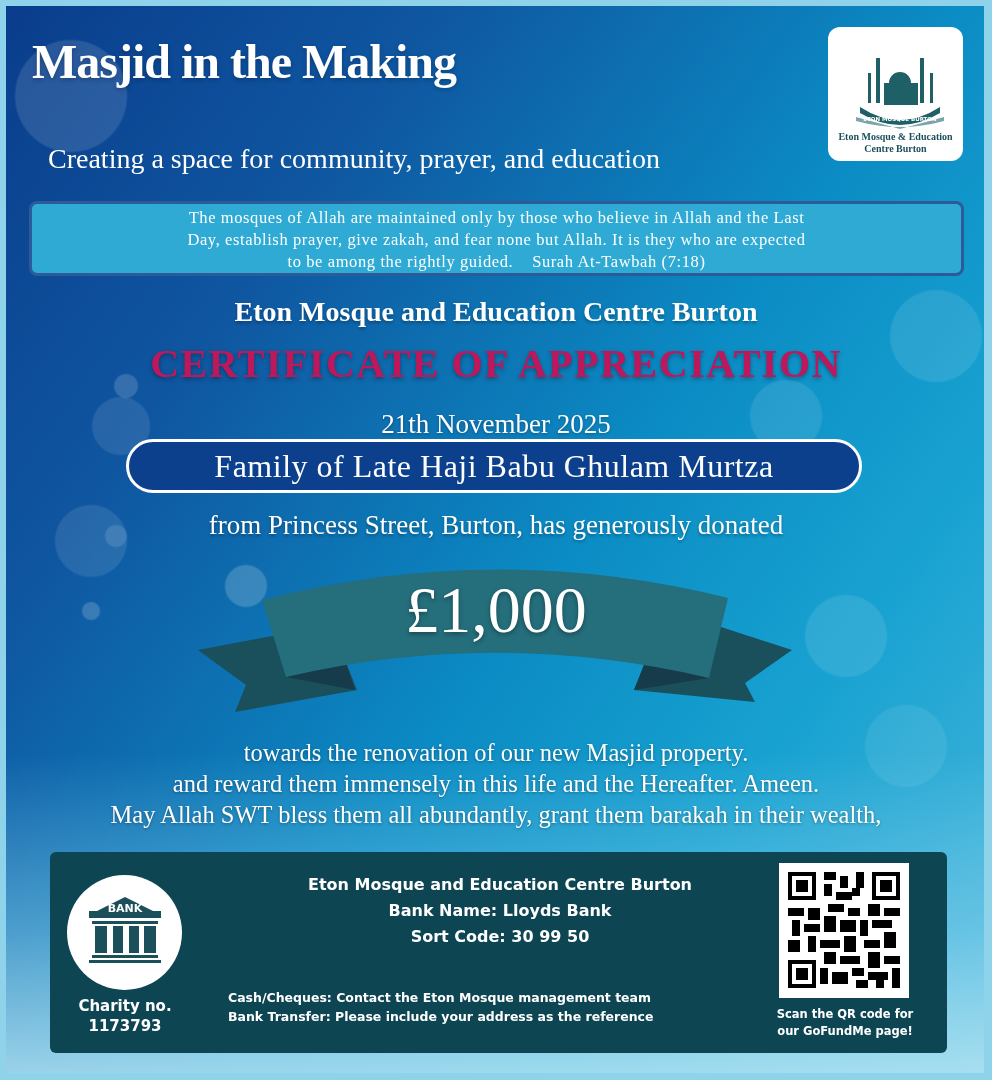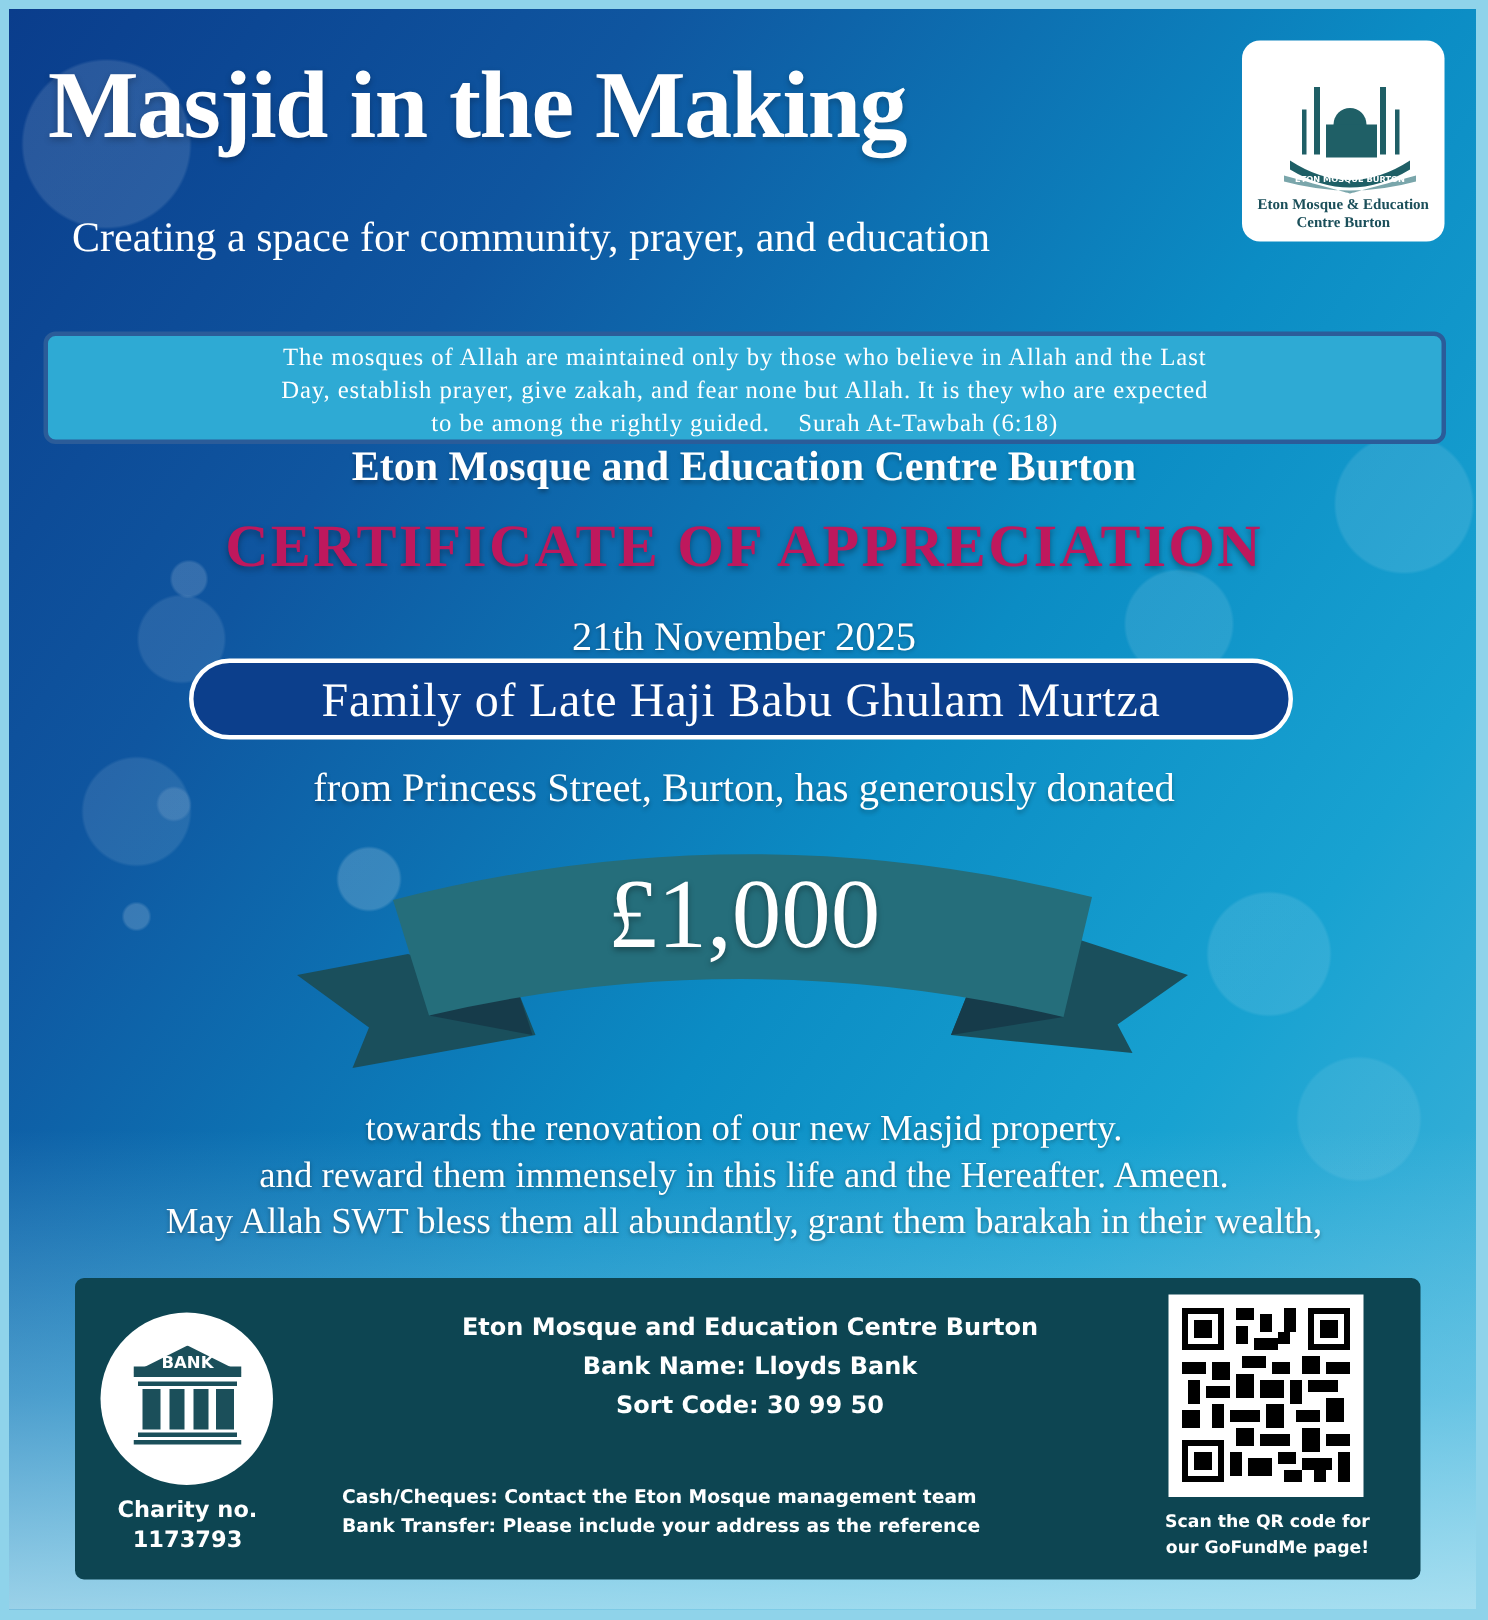--- a/index.html
+++ b/index.html
@@ -14,26 +14,26 @@
       radial-gradient(circle at 240px 580px, rgba(255,255,255,0.18) 0 20px, transparent 22px),
       radial-gradient(circle at 120px 380px, rgba(255,255,255,0.16) 0 11px, transparent 13px),
       radial-gradient(circle at 840px 630px, rgba(255,255,255,0.10) 0 40px, transparent 42px),
       radial-gradient(circle at 930px 330px, rgba(255,255,255,0.10) 0 45px, transparent 47px),
       radial-gradient(circle at 780px 410px, rgba(255,255,255,0.10) 0 35px, transparent 37px),
       radial-gradient(circle at 900px 740px, rgba(255,255,255,0.08) 0 40px, transparent 42px),
       linear-gradient(125deg, #0a3d8c 0%, #0f56a0 25%, #0b8cc4 55%, #18a2d1 75%, #4bb8dc 100%);
   }
   .frame::after{ content:""; position:absolute; left:0; right:0; bottom:0; height:320px;
     background:linear-gradient(180deg, rgba(120,205,235,0) 0%, rgba(150,215,240,0.45) 55%, rgba(190,232,245,0.8) 100%); }
-  .title { position:absolute; left:32px; top:38px; color:#fff; font-size:64px; font-weight:bold; letter-spacing:-1px; margin:0; line-height:1; text-shadow:0 2px 4px rgba(0,0,0,0.25); z-index:2;}
+  .title { position:absolute; left:32px; top:38px; color:#fff; font-size:48px; font-weight:bold; letter-spacing:-1px; margin:0; line-height:1; text-shadow:0 2px 4px rgba(0,0,0,0.25); z-index:2;}
   .subtitle { position:absolute; left:33px; top:130px; color:#fff; font-size:28px; margin:15px; line-height:1; z-index:2;}
   .logo { position:absolute; left:828px; top:27px; width:135px; height:134px; background:#fff; border-radius:12px; z-index:2; text-align:center; }
   .logo svg { position:absolute; left:18px; top:6px; }
   .logo .logo-text { position:absolute; left:0; right:0; top:104px; font-size:10px; font-weight:bold; color:#1b4f5a; line-height:12px; }
-  .verse { position:absolute; left:29px; top:201px; width:935px; height:75px; background:#2eaad4; border:3px solid #2b5c99; border-radius:8px; z-index:2; color:#fff; text-align:center; font-size:16.5px; line-height:22px; letter-spacing:0.6px; padding-top:3px; box-sizing:border-box;margin-top:20px;}
+  .verse { position:absolute; left:29px; top:201px; width:935px; height:75px; background:#2eaad4; border:3px solid #2b5c99; border-radius:8px; z-index:2; color:#fff; text-align:center; font-size:16.5px; line-height:22px; letter-spacing:0.6px; padding-top:3px; box-sizing:border-box;}
   .org { position:absolute; left:0; width:992px; top:296px; text-align:center; color:#fff; font-size:28px; font-weight:bold; z-index:2; text-shadow:0 2px 3px rgba(0,0,0,0.3);}
   .cert { position:absolute; left:0; width:992px; top:340px; text-align:center; color:#be185d; font-size:40px; font-weight:bold; letter-spacing:1.5px; z-index:2; text-shadow:0 2px 4px rgba(0,0,0,0.35);}
   .date { position:absolute; left:0; width:992px; top:409px; text-align:center; color:#fff; font-size:27px; z-index:2; text-shadow:0 1px 3px rgba(0,0,0,0.3);}
   .name-pill { position:absolute; left:126px; top:439px; width:736px; height:54px; box-sizing:border-box; border:3px solid #fff; border-radius:28px; background:#0c3f8c; color:#fff; font-size:32px; text-align:center; line-height:48px; letter-spacing:0.5px; z-index:2;}
   .from { position:absolute; left:0; width:992px; top:510px; text-align:center; color:#fff; font-size:27px; z-index:2; text-shadow:0 2px 3px rgba(0,0,0,0.3);}
   .ribbon { position:absolute; left:0; top:0; z-index:2; }
   .amount { position:absolute; left:0; width:992px; top:572px; text-align:center; color:#fff; font-size:66px; z-index:3; text-shadow:0 2px 4px rgba(0,0,0,0.35);}
   .msg { position:absolute; left:0; width:992px; top:737px; text-align:center; color:#fff; font-size:24.5px; line-height:31px; z-index:3; text-shadow:0 1px 3px rgba(0,0,0,0.35);}
   .panel { position:absolute; left:50px; top:852px; width:897px; height:201px; background:#0d4552; border-radius:6px; z-index:3; font-family:"DejaVu Sans", sans-serif; color:#fff; }
   .bank-circle { position:absolute; left:17px; top:23px; width:115px; height:115px; border-radius:50%; background:#fff; }
@@ -68,21 +68,21 @@
   </svg>
   <div class="logo-text">
     <div>Eton Mosque &amp; Education</div>
     <div>Centre Burton</div>
   </div>
 </div>
 
 <div class="verse">
   <div>The mosques of Allah are maintained only by those who believe in Allah and the Last</div>
   <div>Day, establish prayer, give zakah, and fear none but Allah. It is they who are expected</div>
-  <div><span>to be among the rightly guided.</span>&nbsp;&nbsp;&nbsp;&nbsp;<span>Surah At-Tawbah (6:18)</span></div>
+  <div><span>to be among the rightly guided.</span>&nbsp;&nbsp;&nbsp;&nbsp;<span>Surah At-Tawbah (7:18)</span></div>
 </div>
 
 <div class="org">Eton Mosque and Education Centre Burton</div>
 <div class="cert">CERTIFICATE OF APPRECIATION</div>
 <div class="date">21th November 2025</div>
 <div class="name-pill">Family of Late Haji Babu Ghulam Murtza</div>
 <div class="from">from Princess Street, Burton, has generously donated</div>
 
 <svg class="ribbon" width="992" height="740" viewBox="0 0 992 740">
   <polygon points="272,636 198,650 246,685 235,712 357,690 345,660" fill="#1a4f5c"></polygon>

